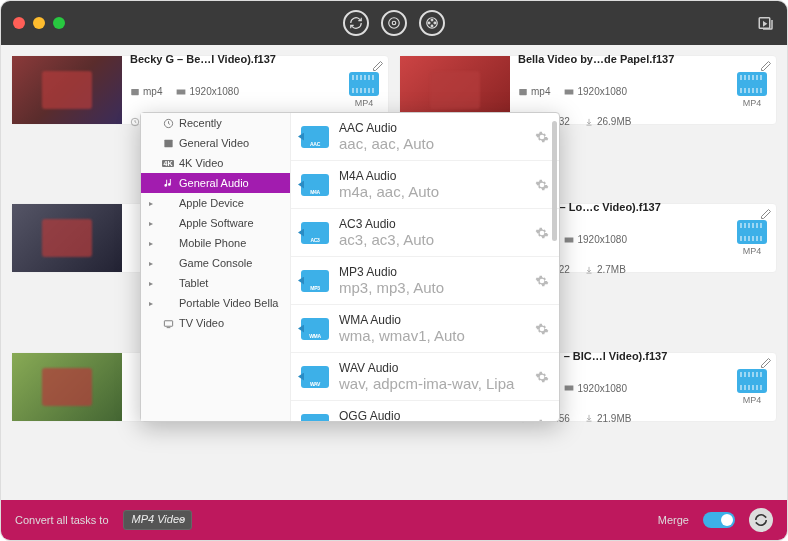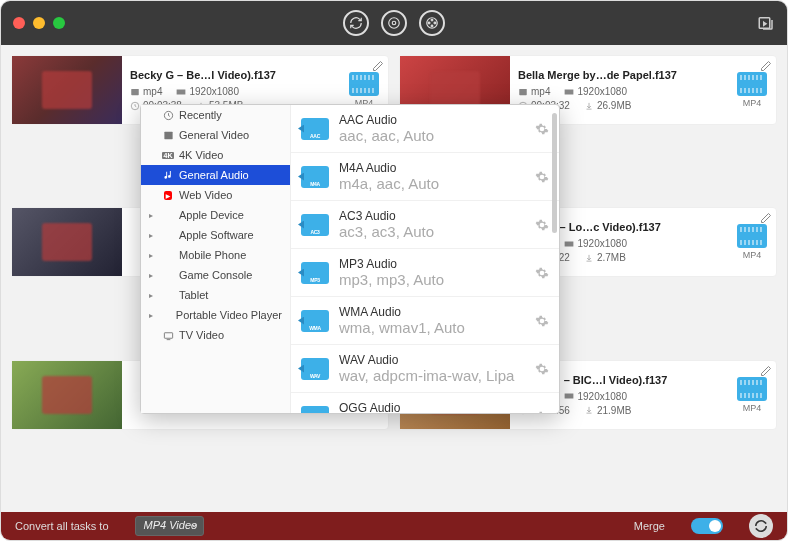--- a/index.html
+++ b/index.html
@@ -15,45 +15,45 @@
 .tl-max { background: #28c840; }
 .topicons { position: absolute; left: 50%; transform: translateX(-50%); display: flex; gap: 12px; }
 .topicons .ticon { width: 26px; height: 26px; border: 2px solid #ddd; border-radius: 50%; display: flex; align-items: center; justify-content: center; color: #ddd; font-size: 13px; cursor: pointer; }
 .righticon { margin-left: auto; color: #ccc; cursor: pointer; }
 
 .content { flex: 1; padding: 10px; display: grid; grid-template-columns: 1fr 1fr; gap: 10px; overflow: auto; position: relative; }
 
 .card { background: #fff; border: 1px solid #eee; border-radius: 4px; display: flex; height: 70px; position: relative; }
 .thumb { width: 110px; height: 100%; background: linear-gradient(135deg, #8b3a3a 0%, #5a2c2c 50%, #3a2c5a 100%); position: relative; }
 .thumb::after { content: ''; position: absolute; inset: 15px 30px; background: rgba(180,60,60,0.7); border-radius: 3px; filter: blur(1px); }
-.cardinfo { flex: 1; padding: 6px 8px; display: flex; flex-direction: column; justify-content: center; gap: 3px; font-size: 10px; color: #666; }
+.cardinfo { flex: 1; padding: 6px 8px; display: flex; flex-direction: column; justify-content: center; gap: 19px; font-size: 10px; color: #666; }
 .cardtitle { font-size: 11px; font-weight: 600; color: #222; margin-bottom: 2px; }
 .cardrow { display: flex; gap: 14px; align-items: center; }
 .cardrow .meta { display: flex; align-items: center; gap: 3px; }
 .meta-ico { width: 10px; height: 10px; display: inline-block; }
 .fmtbadge { position: absolute; right: 6px; top: 50%; transform: translateY(-50%); width: 36px; display: flex; flex-direction: column; align-items: center; gap: 2px; }
 .fmtbadge .badge { width: 30px; height: 24px; background: #3db0e8; border-radius: 3px; position: relative; }
 .fmtbadge .badge::before { content: ''; position: absolute; top: 3px; left: 3px; right: 3px; height: 5px; background: repeating-linear-gradient(90deg, #fff 0 2px, transparent 2px 4px); opacity: .5; }
 .fmtbadge .badge::after { content: ''; position: absolute; bottom: 3px; left: 3px; right: 3px; height: 5px; background: repeating-linear-gradient(90deg, #fff 0 2px, transparent 2px 4px); opacity: .5; }
 .fmtbadge .lbl { font-size: 9px; color: #777; }
 .editpen { position: absolute; top: 4px; right: 4px; color: #888; cursor: pointer; }
 
-.footer { height: 28px; background: #7f1d1d; display: flex; align-items: center; padding: 0 14px; gap: 26px; color: #ddd; font-size: 11px; }
+.footer { height: 40px; background: #be185d; display: flex; align-items: center; padding: 0 14px; gap: 14px; color: #ddd; font-size: 11px; }
 .select { background: #555; color: #eee; border: 1px solid #666; border-radius: 3px; padding: 2px 6px 2px 8px; font-size: 11px; height: 20px; position: relative; font-style: italic; }
 .select::after { content: '⌄'; position: absolute; right: 5px; top: 1px; font-size: 10px; }
 .spacer { flex: 1; }
 .toggle { width: 32px; height: 16px; background: #3db0e8; border-radius: 8px; position: relative; cursor: pointer; }
 .toggle::after { content: ''; position: absolute; width: 12px; height: 12px; background: #fff; border-radius: 50%; top: 2px; right: 2px; }
 .circlebtn { width: 24px; height: 24px; border-radius: 50%; background: #ddd; display: flex; align-items: center; justify-content: center; cursor: pointer; color: #333; }
 
 
-.popup { position: absolute; top: 104px; left: 140px; width: 420px; height: 310px; background: #fff; border: 1px solid #ccc; border-radius: 4px; box-shadow: 0 6px 24px rgba(0,0,0,0.25); display: flex; z-index: 100; }
+.popup { position: absolute; top: 112px; left: 140px; width: 420px; height: 310px; background: #fff; border: 1px solid #ccc; border-radius: 4px; box-shadow: 0 6px 24px rgba(0,0,0,0.25); display: flex; z-index: 100; }
 .catlist { width: 150px; background: #fafafa; border-right: 1px solid #eee; overflow-y: auto; font-size: 11px; }
 .catitem { padding: 4px 8px; display: flex; align-items: center; gap: 5px; cursor: pointer; color: #444; white-space: nowrap; }
-.catitem.selected { background: #1d4ed8; color: #fff; }
+.catitem.selected { background: #a21caf; color: #fff; }
 .catitem .arrow { width: 8px; color: #888; font-size: 8px; }
 .catitem.selected .arrow { color: #fff; }
 .caticon { width: 12px; height: 10px; display: inline-flex; align-items: center; justify-content: center; font-size: 9px; }
 
 .fmtlist { flex: 1; overflow-y: auto; }
 .fmtitem { display: flex; align-items: center; padding: 8px 10px; border-bottom: 1px solid #f0f0f0; gap: 10px; cursor: pointer; }
 .fmtico { width: 28px; height: 22px; background: #3db0e8; border-radius: 3px; position: relative; flex-shrink: 0; }
 .fmtico::before { content: ''; position: absolute; left: -3px; top: 7px; width: 6px; height: 8px; background: #2a8cc4; clip-path: polygon(0 50%, 100% 0, 100% 100%); }
 .fmtico .tag { position: absolute; bottom: 1px; left: 0; right: 0; font-size: 5px; color: #fff; text-align: center; font-weight: bold; letter-spacing: -0.3px; }
 .fmtinfo { flex: 1; }
@@ -151,21 +151,21 @@
       <div class="editpen">
           <svg width="12" height="12" viewBox="0 0 24 24" fill="none" stroke="currentColor" stroke-width="2">
             <path d="M17 3l4 4L7 21H3v-4z"></path>
           </svg>
         </div>
     </div>
 
     <div class="card">
       <div class="thumb" style="background:linear-gradient(135deg,#c44 0%,#822 100%)"></div>
       <div class="cardinfo">
-        <div class="cardtitle">Bella Merge by…de Papel.f137</div>
+        <div class="cardtitle">Bella Video by…de Papel.f137</div>
         <div class="cardrow">
           <span class="meta">
               <svg class="meta-ico" viewBox="0 0 16 16" fill="#888">
                 <rect x="2" y="3" width="12" height="10" rx="1"></rect>
               </svg>
               <span>mp4</span>
             </span>
           <span class="meta">
               <svg class="meta-ico" viewBox="0 0 16 16" fill="#888">
                 <rect x="1" y="4" width="14" height="8"></rect>
@@ -348,27 +348,20 @@
       <div class="catitem selected">
         <span class="arrow"></span>
         <span class="caticon">
           <svg width="11" height="11" viewBox="0 0 24 24" fill="currentColor">
             <path d="M9 4v12a3 3 0 1 1-2-2.8V4h2zm8-2v12a3 3 0 1 1-2-2.8V2h2z"></path>
           </svg>
         </span>
         <span>General Audio</span>
       </div>
       <div class="catitem">
-        <span class="arrow"></span>
-        <span class="caticon">
-          <span style="background:#f00;color:#fff;font-size:6px;padding:1px 2px;border-radius:2px">▶</span>
-        </span>
-        <span>Web Video</span>
-      </div>
-      <div class="catitem">
         <span class="arrow">▸</span>
         <span class="caticon"></span>
         <span>Apple Device</span>
       </div>
       <div class="catitem">
         <span class="arrow">▸</span>
         <span class="caticon"></span>
         <span>Apple Software</span>
       </div>
       <div class="catitem">
@@ -382,21 +375,21 @@
         <span>Game Console</span>
       </div>
       <div class="catitem">
         <span class="arrow">▸</span>
         <span class="caticon"></span>
         <span>Tablet</span>
       </div>
       <div class="catitem">
         <span class="arrow">▸</span>
         <span class="caticon"></span>
-        <span>Portable Video Player</span>
+        <span>Portable Video Bella</span>
       </div>
       <div class="catitem">
         <span class="arrow"></span>
         <span class="caticon">
           <svg width="11" height="11" viewBox="0 0 24 24" fill="none" stroke="#777" stroke-width="2">
             <rect x="3" y="6" width="18" height="12" rx="1"></rect>
             <path d="M8 21h8"></path>
           </svg>
         </span>
         <span>TV Video</span>

